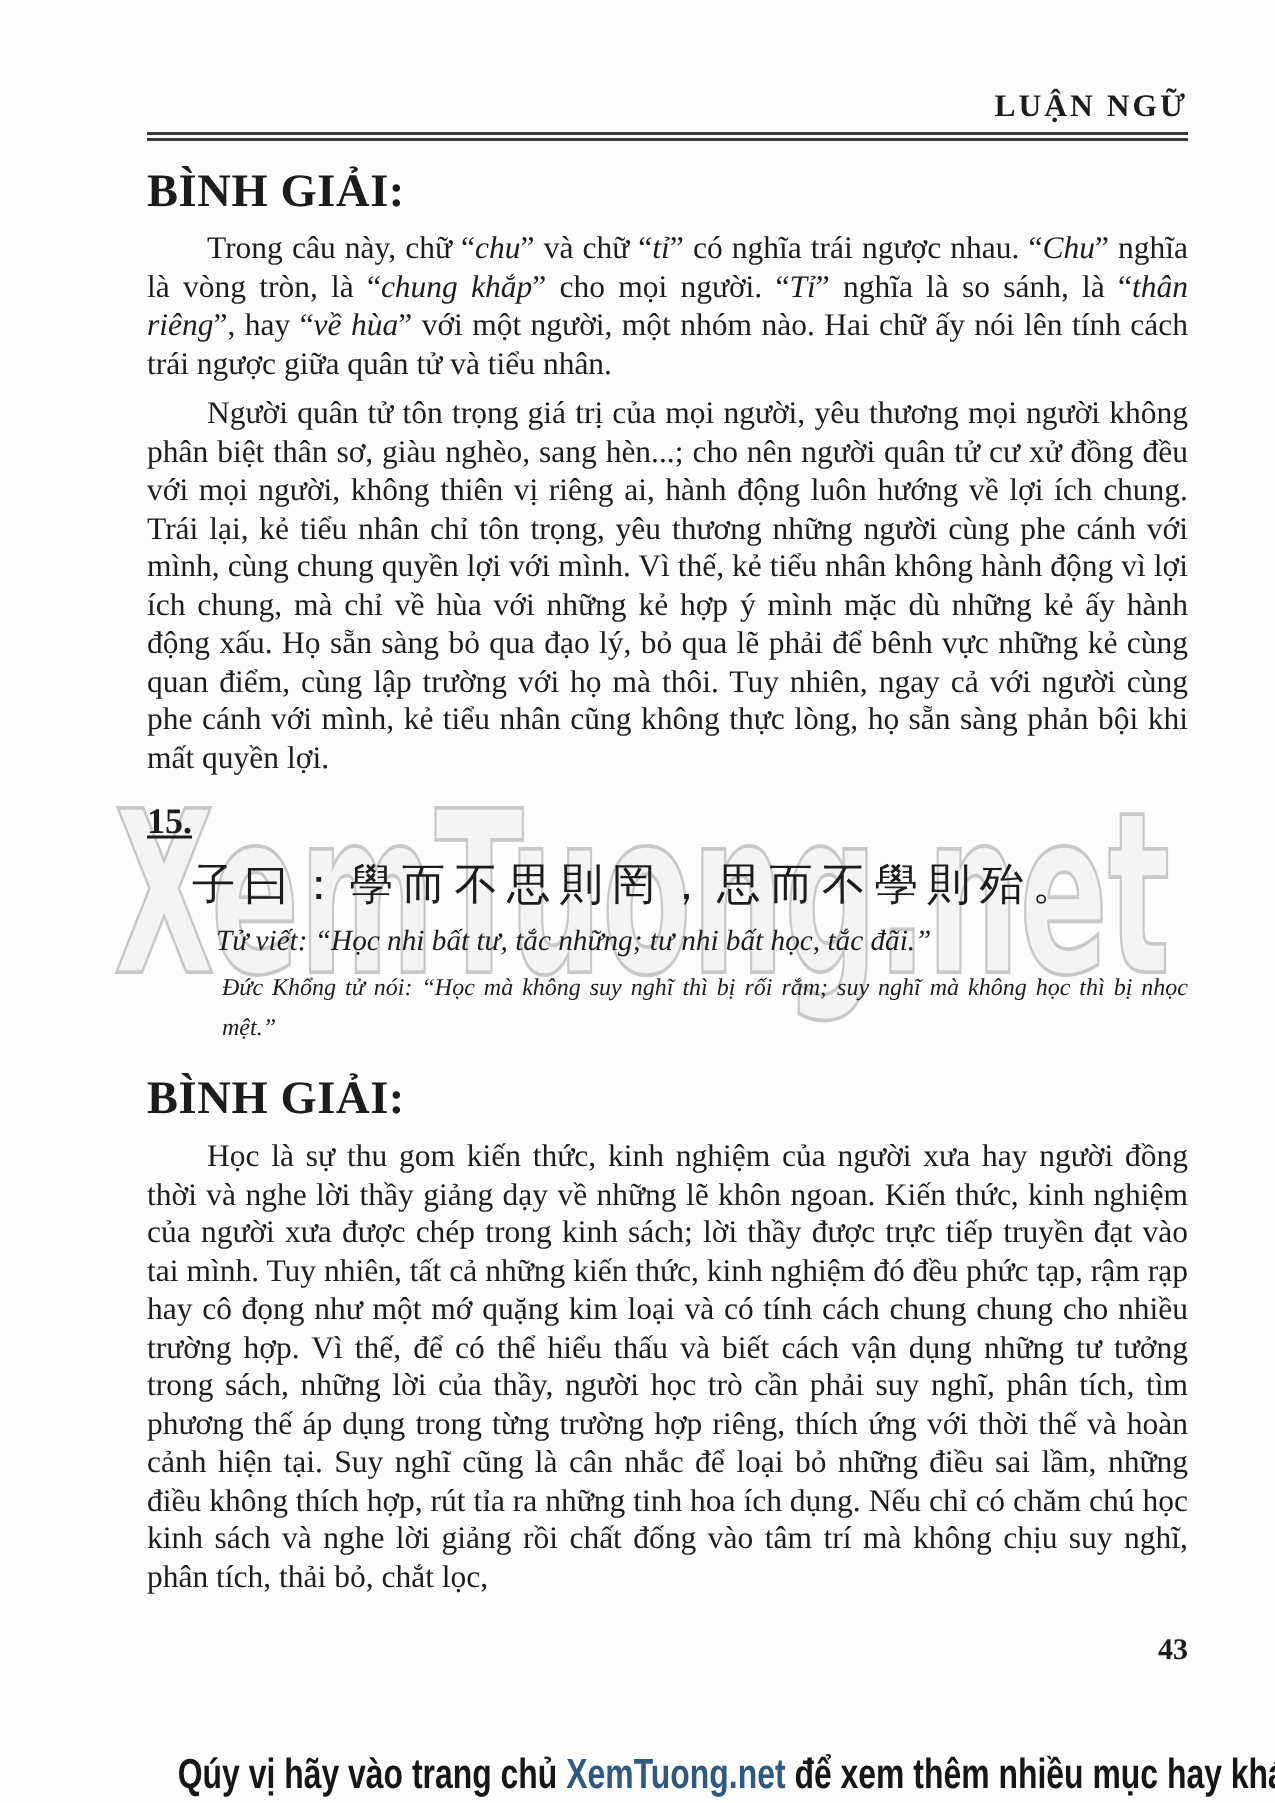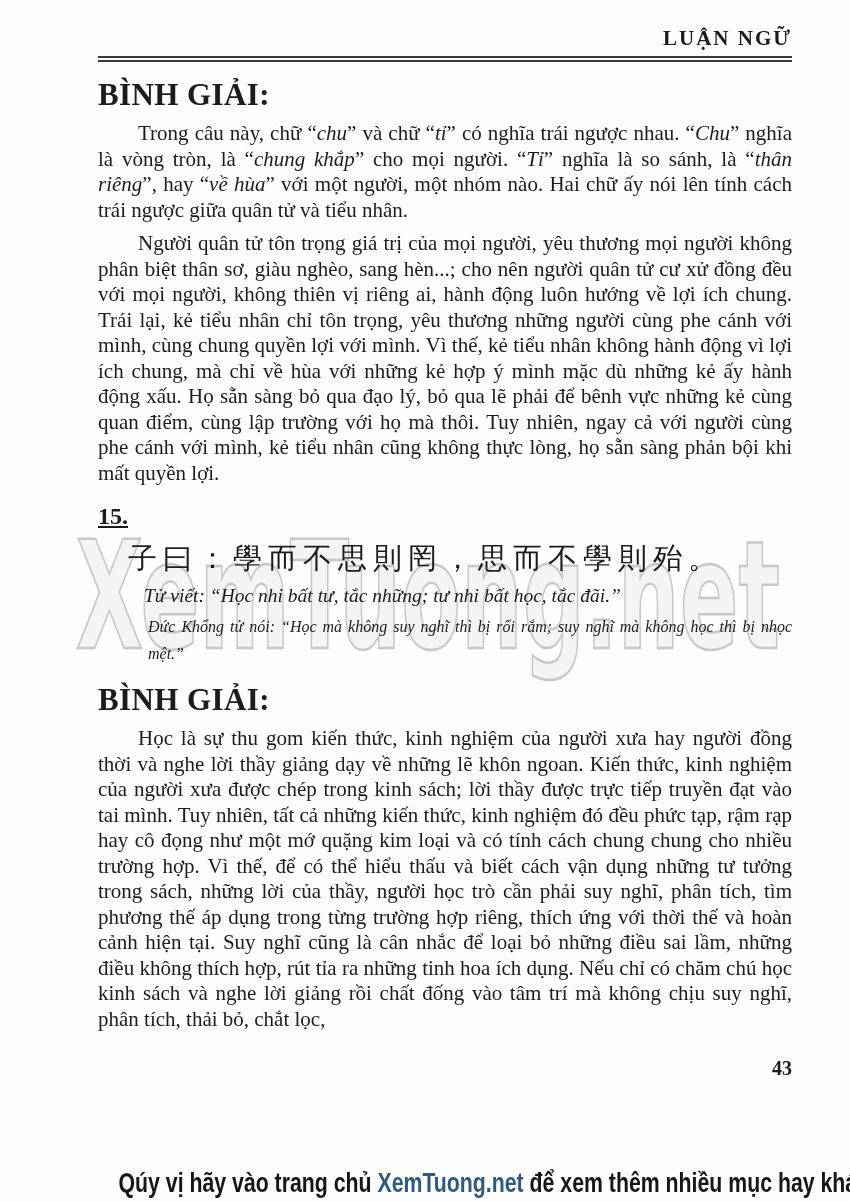--- a/index.html
+++ b/index.html
@@ -19,21 +19,21 @@
     z-index: 0;
   }
   .content {
     position: absolute;
     left: 98px;
     top: 0;
     width: 694px;
     z-index: 2;
   }
   .header-title {
-    padding-top: 26px;
+    padding-top: 58px;
     text-align: right;
     font-weight: bold;
     font-size: 21px;
     letter-spacing: 2px;
   }
   .double-rule {
     margin-top: 5px;
     height: 2px;
     border-top: 2px solid #3a3a3a;
     border-bottom: 2px solid #3a3a3a;

